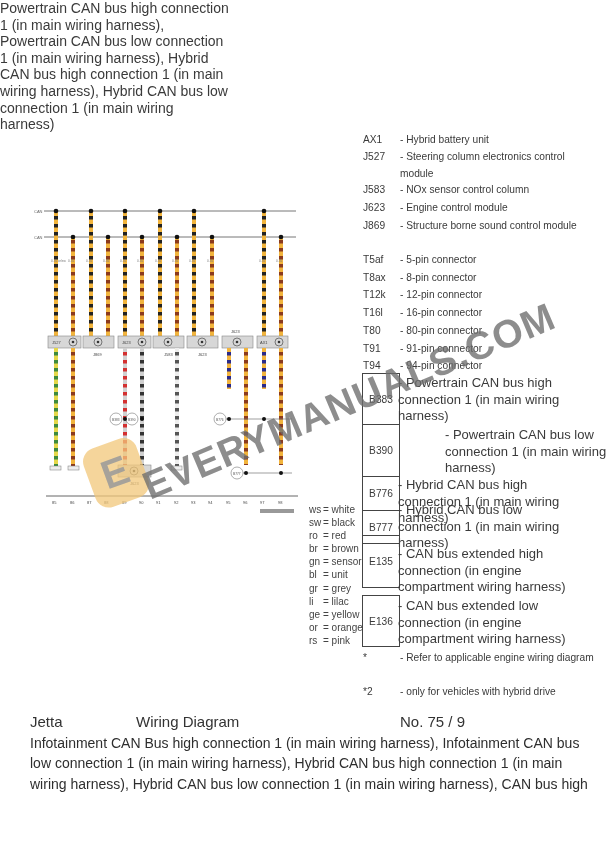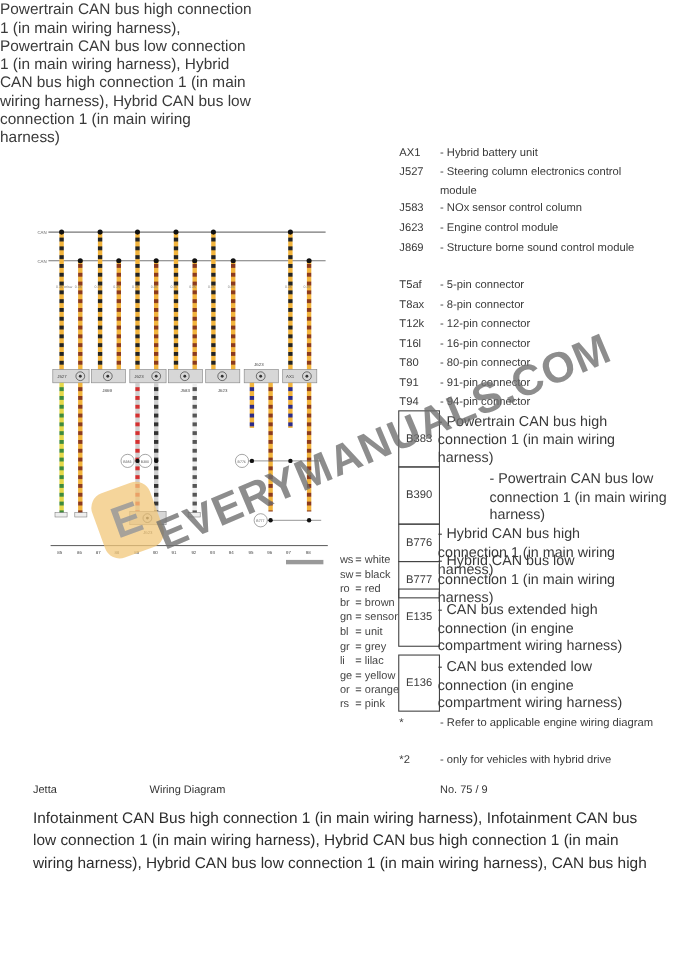--- a/index.html
+++ b/index.html
@@ -9,21 +9,21 @@
   .intro { left:363px; top:33px; width:230px; font-size:14px; line-height:16.6px; color:#3a3a3a; }
   .legend-row { position:absolute; left:363px; font-size:10.2px; line-height:16.6px; color:#3a3a3a; }
   .legend-row .code { position:absolute; left:0; width:40px; }
   .legend-row .desc { position:absolute; left:37px; width:200px; }
   .boxed { position:absolute; left:362px; width:38px; border:1.3px solid #444; box-sizing:border-box;
            display:flex; align-items:center; justify-content:center; font-size:10.2px; color:#3a3a3a; }
   .boxed-desc { position:absolute; left:398px; width:190px; font-size:13px; line-height:16.6px; color:#3a3a3a; }
   .colors { position:absolute; left:309px; top:476px; font-size:10px; line-height:13.1px; color:#444;margin-top:27px; }
   .colors div { white-space:nowrap; }
   .colors .ab { display:inline-block; width:14px; }
-  .footer { position:absolute; top:713px; font-size:10px; color:#333; }
+  .footer { position:absolute; top:713px; font-size:15px; color:#333; }
   .bigtext { position:absolute; left:30px; top:733px; width:570px; font-size:14px; line-height:20.4px; color:#2e2e2e; }
   .watermark { position:absolute; left:0; top:0; pointer-events:none; }
   svg text { font-family:"Liberation Sans", sans-serif; }
 </style>
 </head>
 <body>
 
 <svg class="abs" style="left:30px;top:200px;" width="280" height="320" viewBox="0 0 280 320">
   <defs>
     <pattern id="orsw" width="4" height="8" patternUnits="userSpaceOnUse">

